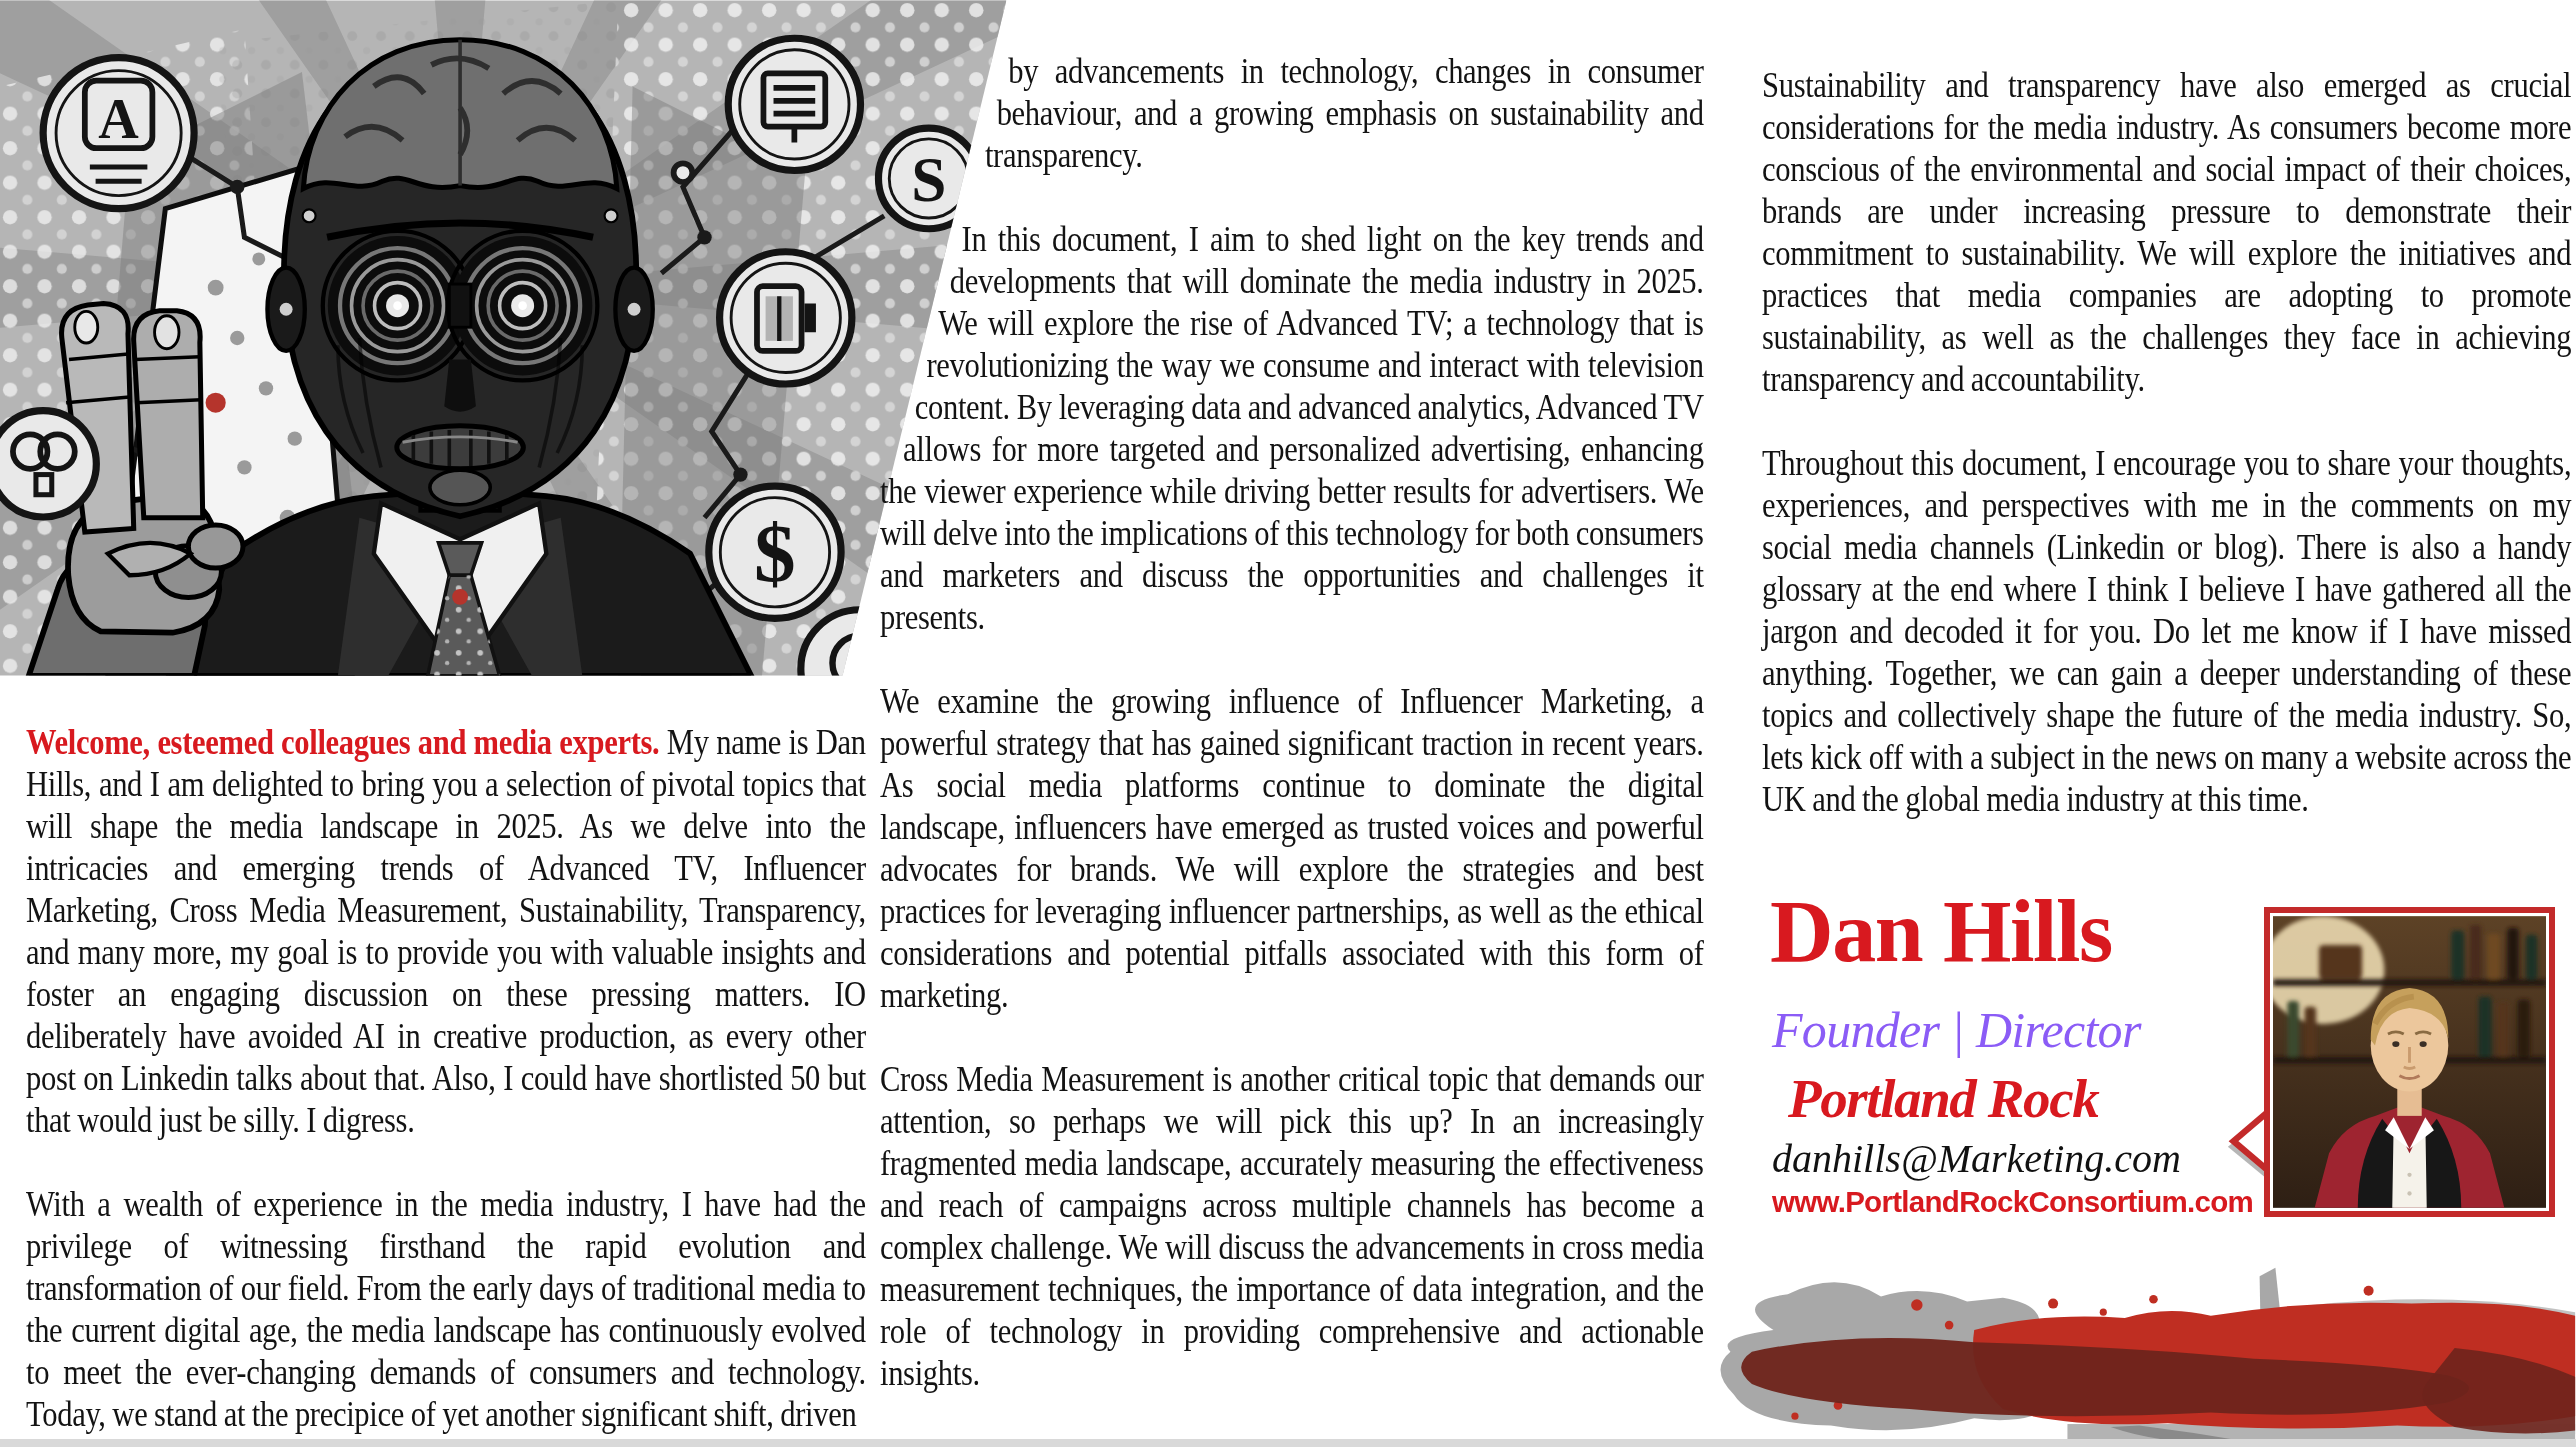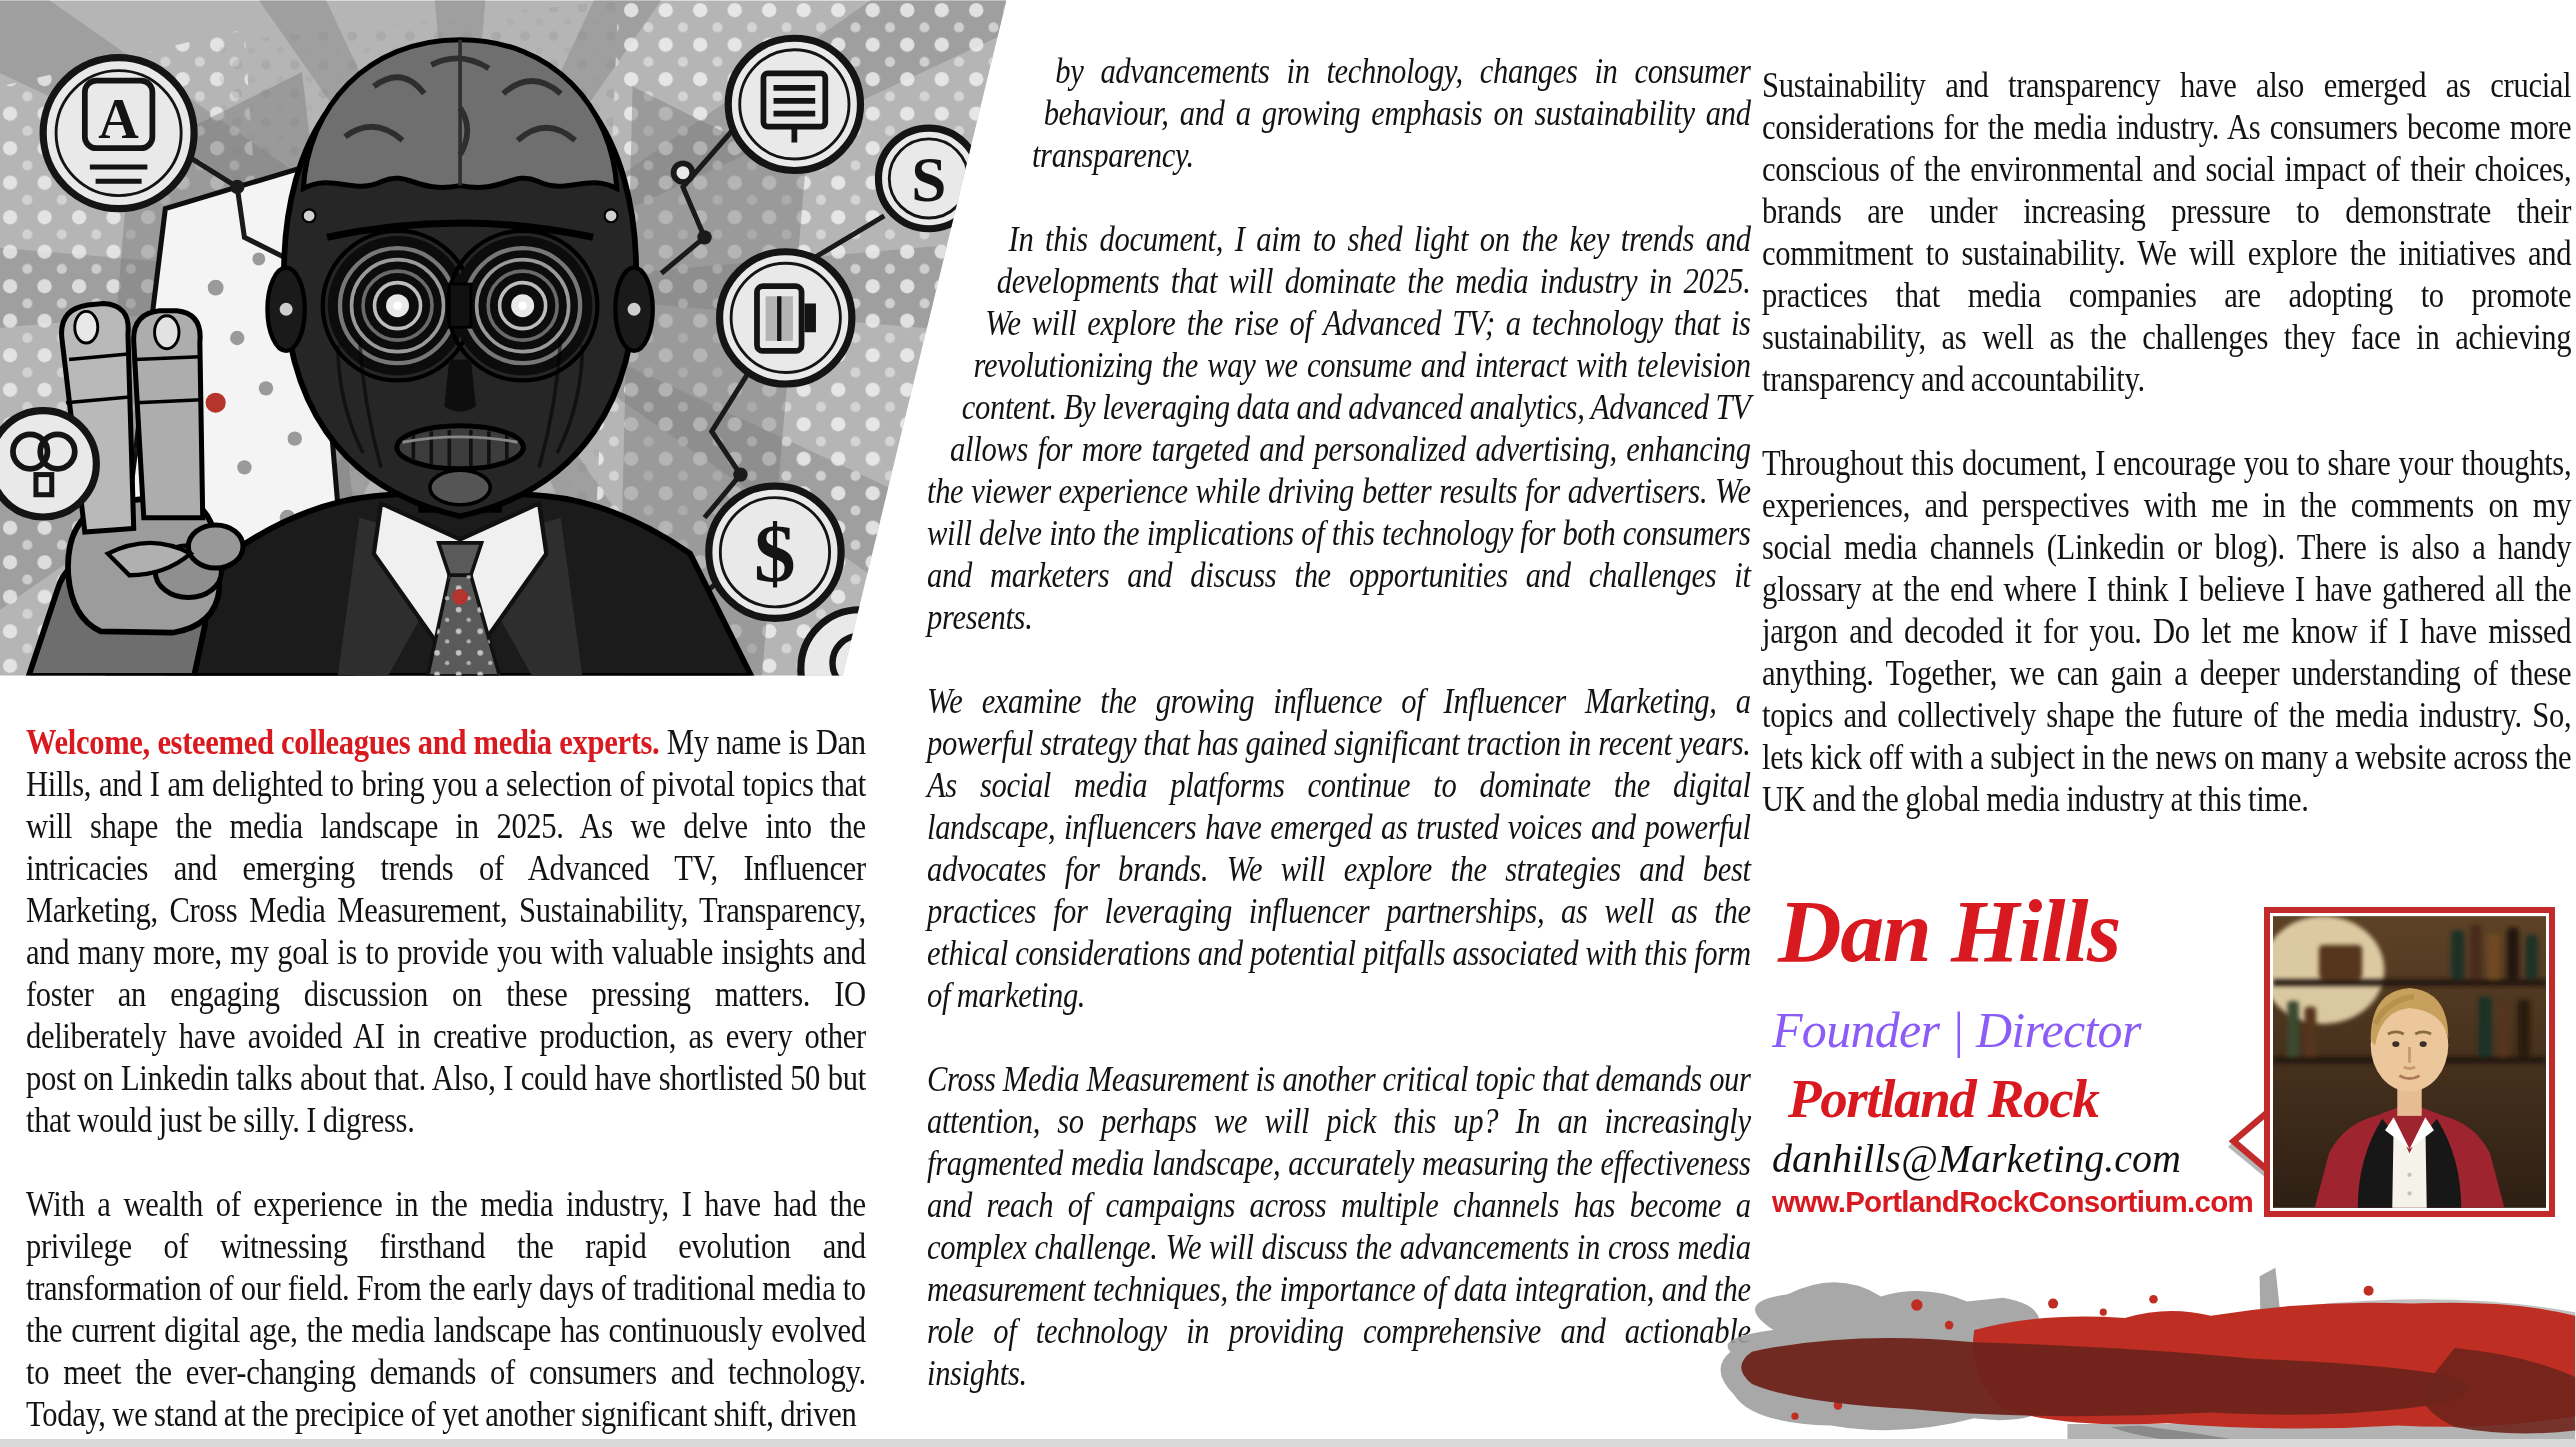--- a/index.html
+++ b/index.html
@@ -7,21 +7,21 @@
         font-family:"Liberation Serif", serif;color:#131313;}
   .art{position:absolute;left:0;top:0;}
   .col{position:absolute;}
   .colInner{transform:scaleX(0.85);transform-origin:0 0;font-size:36px;line-height:42px;
         text-align:justify;letter-spacing:-0.4px;word-spacing:-0.7px;}
   .colInner p{margin:0 0 42px 0;}
   .lead{font-weight:bold;}
   .wrapShape{float:left;width:151px;height:417px;
         shape-outside:polygon(0 0,151px 0,14.4px 417px,0 417px);}
   .authorName{position:absolute;left:1770px;top:888px;font-size:88px;font-weight:bold;
-        font-style:italic;letter-spacing:-1.4px;line-height:1;margin-left:8px;}
+        letter-spacing:-1.4px;line-height:1;}
   .authorRole{position:absolute;left:1772px;top:1005px;font-size:50px;font-style:italic;
         color:#8b5cf6;letter-spacing:-0.7px;line-height:1;}
   .authorCompany{position:absolute;left:1772px;top:1071px;font-size:55px;font-weight:bold;
         font-style:italic;letter-spacing:-1.4px;line-height:1;margin-left:16px;}
   .authorEmail{position:absolute;left:1772px;top:1139px;font-size:40px;font-style:italic;
         color:#111;line-height:1;}
   .authorSite{position:absolute;left:1772px;top:1187px;font-size:29.5px;font-weight:bold;
         font-family:"Liberation Sans", sans-serif;letter-spacing:-0.7px;line-height:1;}
   .photoFrame{position:absolute;left:2264px;top:907px;width:273px;height:292px;
         border:6.5px solid #c32a2a;background:#fff;padding:2.9px;}
@@ -219,21 +219,21 @@
     </g>
   </svg>
 
   <div class="col" style="left:26px;top:721px;width:840px;">
     <div class="colInner" style="width:988px;">
       <p><span class="lead" id="leadSpan" style="color: rgb(216, 25, 31);">Welcome, esteemed colleagues and media experts.</span><span> My name is Dan Hills, and I am delighted to bring you a selection of pivotal topics that will shape the media landscape in 2025. As we delve into the intricacies and emerging trends of Advanced TV, Influencer Marketing, Cross Media Measurement, Sustainability, Transparency, and many more, my goal is to provide you with valuable insights and foster an engaging discussion on these pressing matters. IO deliberately have avoided AI in creative production, as every other post on Linkedin talks about that. Also, I could have shortlisted 50 but that would just be silly. I digress.</span></p>
       <p>With a wealth of experience in the media industry, I have had the privilege of witnessing firsthand the rapid evolution and transformation of our field. From the early days of traditional media to the current digital age, the media landscape has continuously evolved to meet the ever-changing demands of consumers and technology. Today, we stand at the precipice of yet another significant shift, driven</p>
     </div>
   </div>
 
-  <div class="col" style="left:927px;top:50px;width:824px;font-style:italic;">
+  <div class="col" style="left:880px;top:50px;width:824px;">
     <div class="colInner" style="width:969px;">
       <div class="wrapShape"></div>
       <p>by advancements in technology, changes in consumer behaviour, and a growing emphasis on sustainability and transparency.</p>
       <p>In this document, I aim to shed light on the key trends and developments that will dominate the media industry in 2025. We will explore the rise of Advanced TV; a technology that is revolutionizing the way we consume and interact with television content. By leveraging data and advanced analytics, Advanced TV allows for more targeted and personalized advertising, enhancing the viewer experience while driving better results for advertisers. We will delve into the implications of this technology for both consumers and marketers and discuss the opportunities and challenges it presents.</p>
       <p>We examine the growing influence of Influencer Marketing, a powerful strategy that has gained significant traction in recent years. As social media platforms continue to dominate the digital landscape, influencers have emerged as trusted voices and powerful advocates for brands. We will explore the strategies and best practices for leveraging influencer partnerships, as well as the ethical considerations and potential pitfalls associated with this form of marketing.</p>
       <p>Cross Media Measurement is another critical topic that demands our attention, so perhaps we will pick this up? In an increasingly fragmented media landscape, accurately measuring the effectiveness and reach of campaigns across multiple channels has become a complex challenge. We will discuss the advancements in cross media measurement techniques, the importance of data integration, and the role of technology in providing comprehensive and actionable insights.</p>
     </div>
   </div>
 
   <div class="col" style="left:1762px;top:64px;width:809px;">

